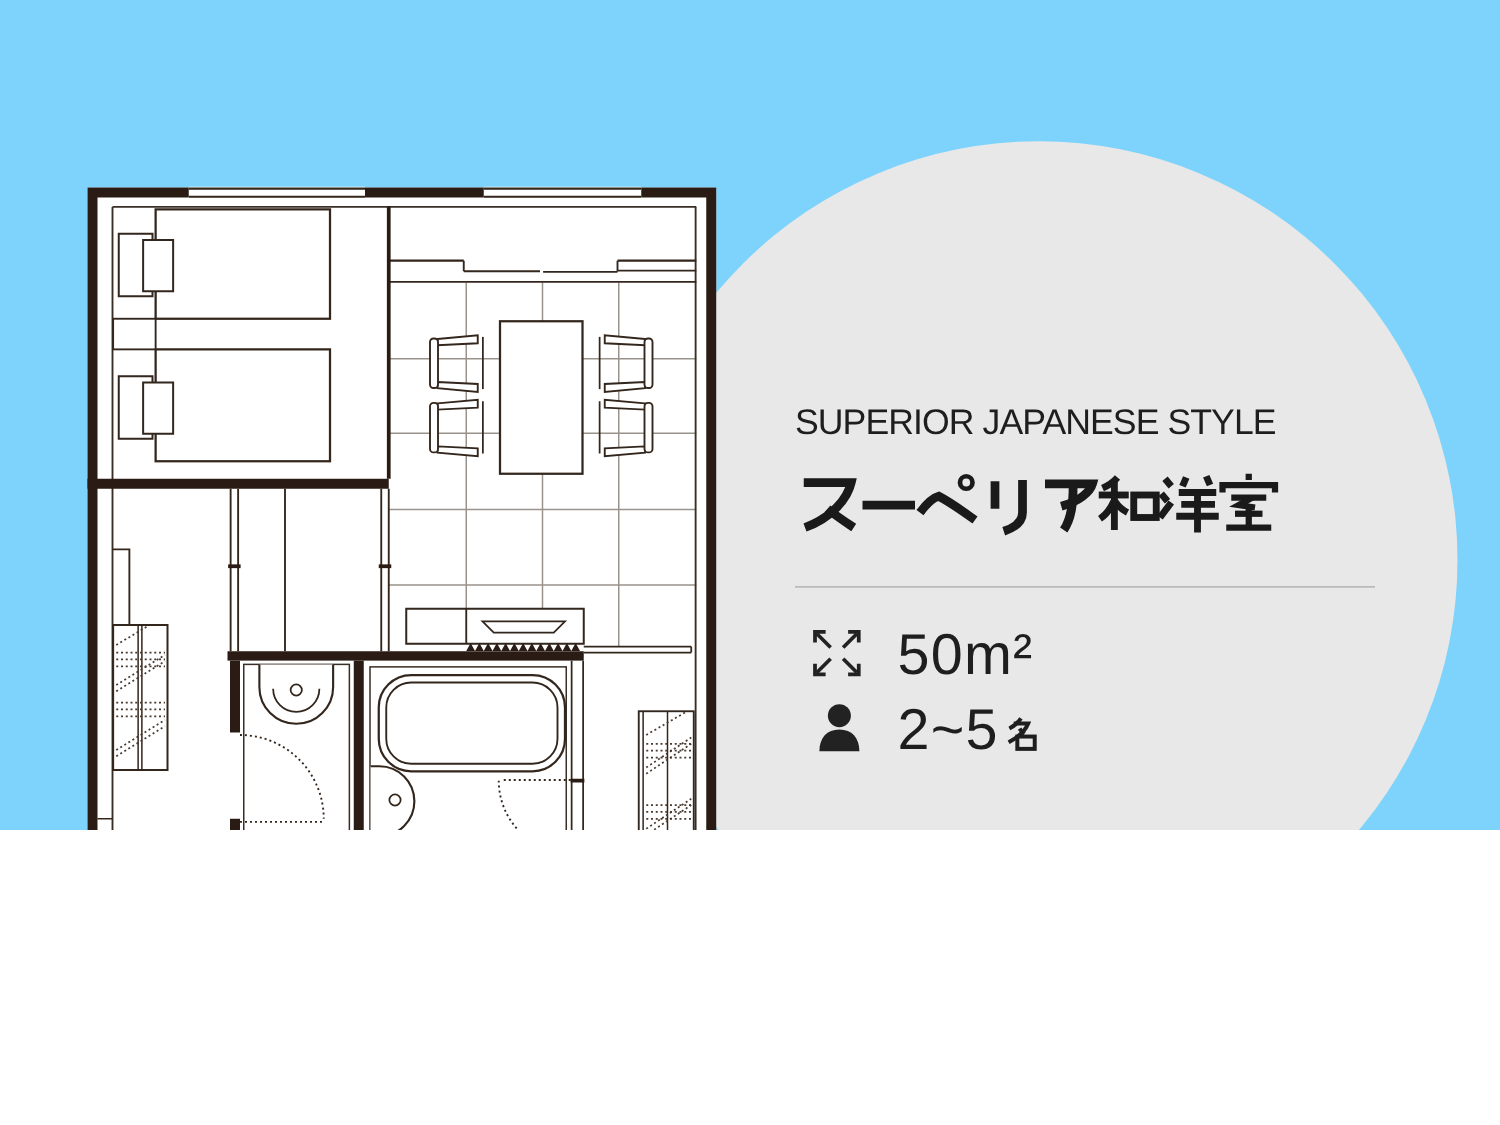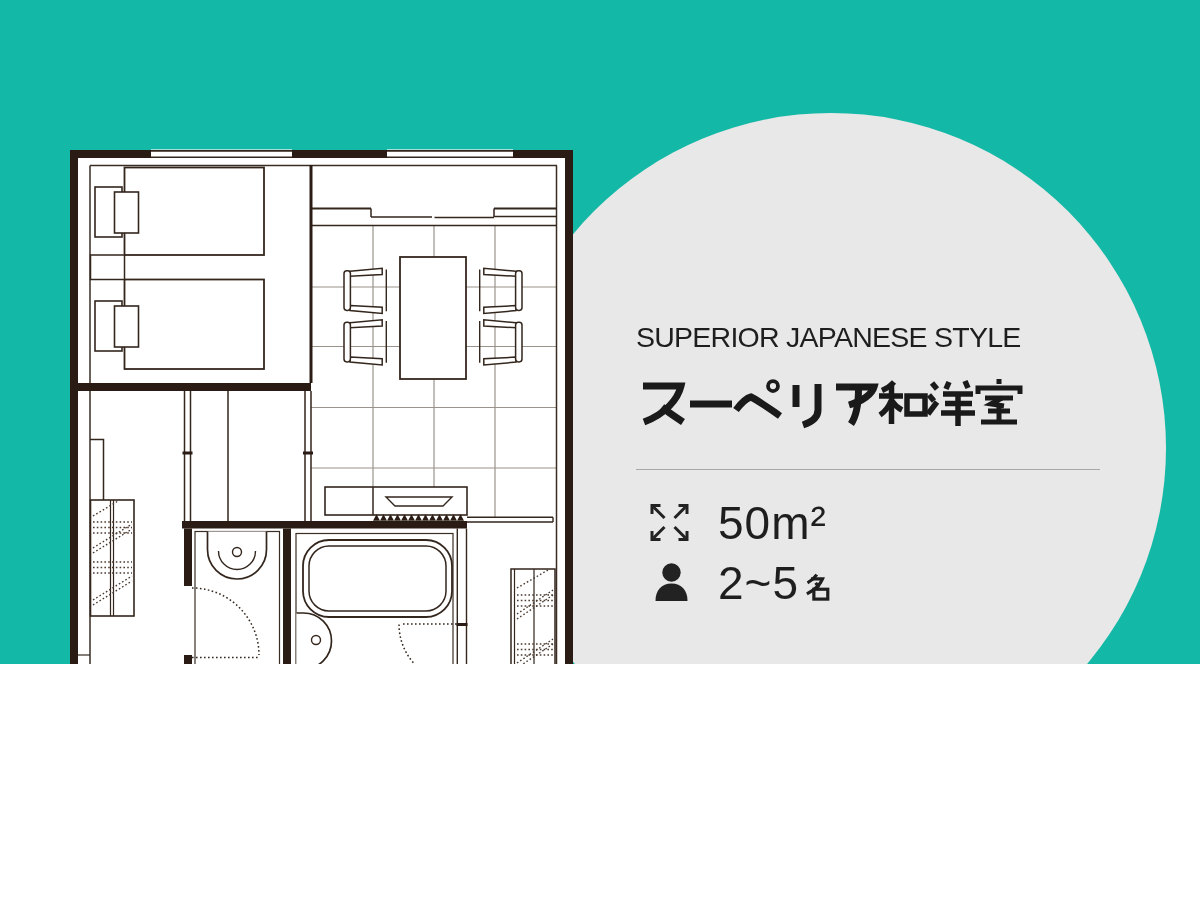--- a/index.html
+++ b/index.html
@@ -1,16 +1,16 @@
 <!DOCTYPE html>
 <html><head>
 <meta charset="utf-8">
 <style>
 html,body{margin:0;padding:0;background:#ffffff;}
-#stage{width:1200px;height:664px;position:relative;overflow:hidden;background:#14b8a6;}
+#stage{width:1200px;height:664px;position:relative;overflow:hidden;background:#7dd3fc;}
 svg{position:absolute;top:0;left:0;}
 </style>
 </head>
 <body>
 <div id="stage">
 <svg width="1200" height="900" viewBox="0 0 1200 900" font-family="Liberation Sans, sans-serif">
 
 <circle cx="831" cy="448" r="335" fill="#e8e8e8"></circle>
 
 <g stroke-linecap="butt">

